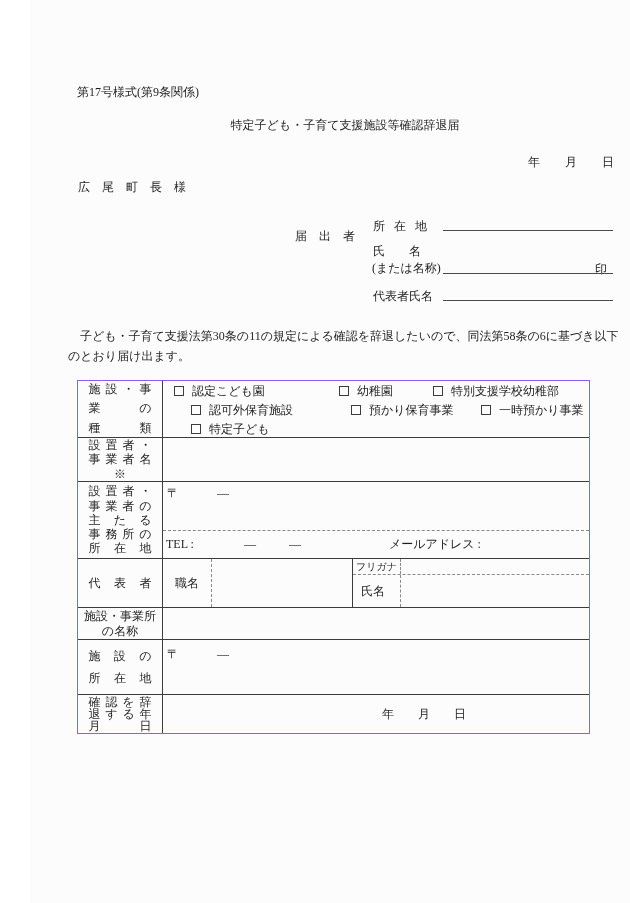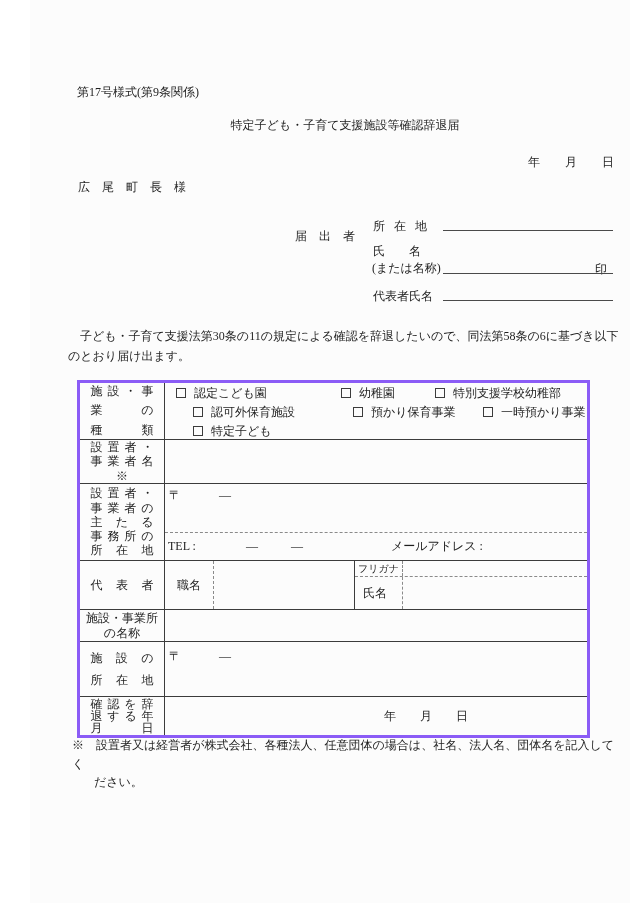--- a/index.html
+++ b/index.html
@@ -7,21 +7,21 @@
   .page {
     position:relative; width:630px; height:903px; background:#fcfcfc;
     font-family:"Liberation Serif","DejaVu Serif",serif;
     color:#1e1e1e; font-size:12px; overflow:hidden;margin-left:30px;
   }
   .abs { position:absolute; }
   .rule { position:absolute; height:0; border-bottom:1px solid #4a4a4a; }
   .ws6 { word-spacing:6px; }
 
   
-  .form-table { position:absolute; left:47px; top:380px; width:513px; border:3px solid #8b5cf6; background:#fcfcfc; }
+  .form-table { position:absolute; left:47px; top:380px; width:513px; border:1px solid #8b5cf6; background:#fcfcfc; }
   .trow { display:flex; border-bottom:1px solid #3c3c3c; }
   .trow:last-child { border-bottom:none; }
   .th {
     width:85px; min-width:85px; border-right:1px solid #3c3c3c;
     display:flex; flex-direction:column; align-items:center; justify-content:center;
   }
   .hblock { width:63px; }
   .jl { text-align:justify; text-align-last:justify; }
   .cl { text-align:center; }
   .td { flex:1; position:relative; }
@@ -199,18 +199,14 @@
           <div class="jl">月日</div>
         </div>
       </div>
       <div class="td" style="display:flex; align-items:center; padding-left:219px;">
         <span>年　　月　　日</span>
       </div>
     </div>
 
   </div>
 
-  <div class="abs" style="left:42px; top:736px; width:548px; line-height:18.5px;">
-    <div>※　設置者又は経営者が株式会社、各種法人、任意団体の場合は、社名、法人名、団体名を記入してく</div>
-    <div style="padding-left:22px;">ださい。</div>
-  </div>
 
 </div>
 
 </body></html>

